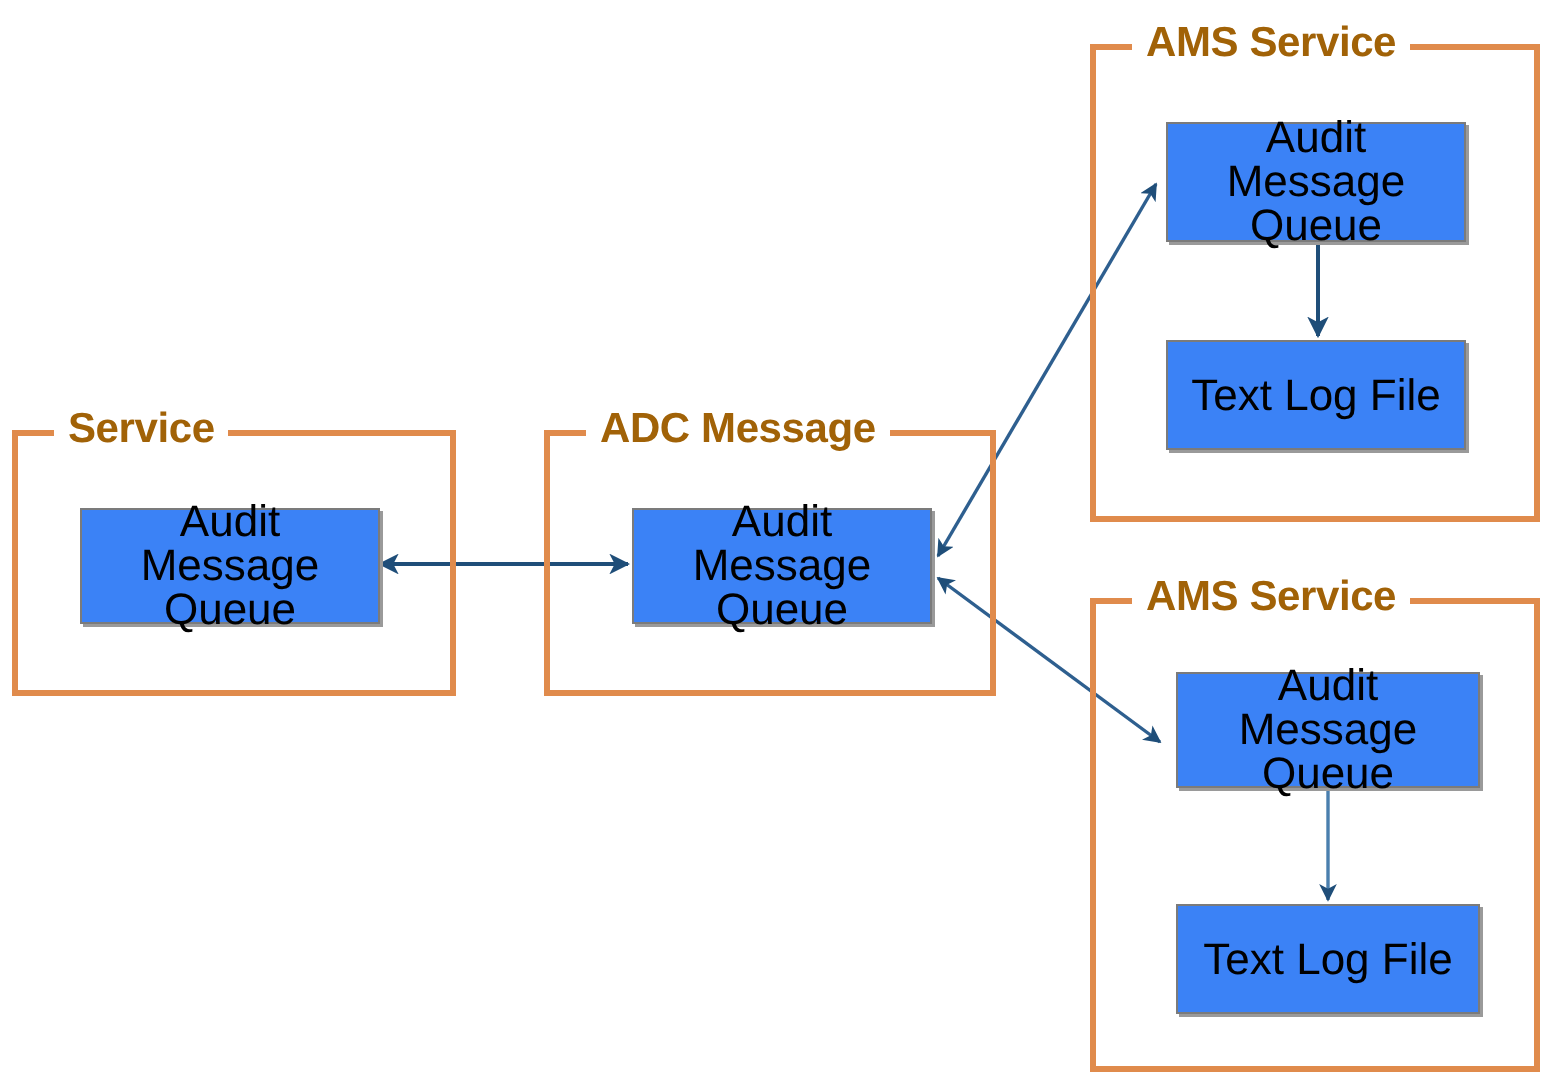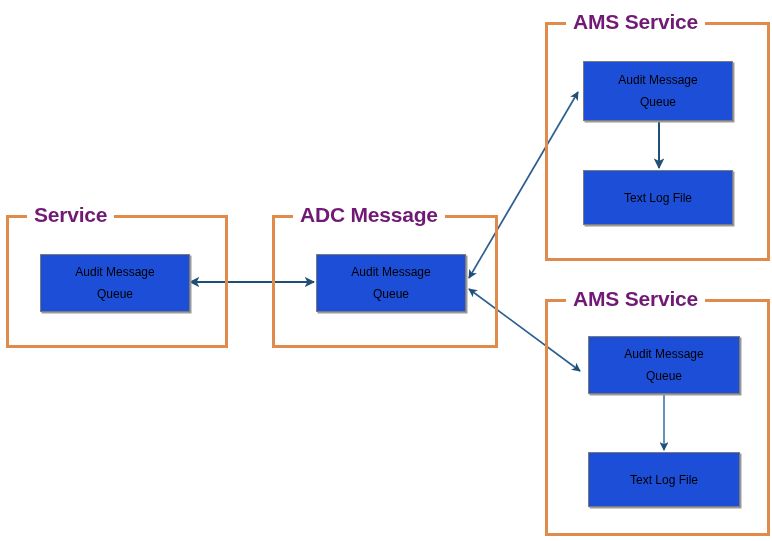--- a/index.html
+++ b/index.html
@@ -30,38 +30,38 @@
   }
   
   .group-title {
     position: absolute;
     top: -16px;
     left: 18px;
     background: #ffffff;
     padding: 0 7px;
     font-size: 21px;
     font-weight: bold;
-    color: #701a75;
+    color: #a16207;
     line-height: 26px;
     white-space: nowrap;
     letter-spacing: -0.2px;
   }
 
   
   .node {
     position: absolute;
     box-sizing: border-box;
-    background: #1d4ed8;
+    background: #3b82f6;
     border: 1px solid #7b7b7b;
     box-shadow: 1.5px 1.5px 0 0 #9a9a9a;
     display: flex;
     align-items: center;
     justify-content: center;
     text-align: center;
-    font-size: 12px;
+    font-size: 22px;
     color: #000000;
     line-height: 22px;
     padding: 0 4px;
   }
   .node-label { display: block; white-space: pre-line; }
 
   
   #connector-layer {
     position: absolute;
     left: 0;

